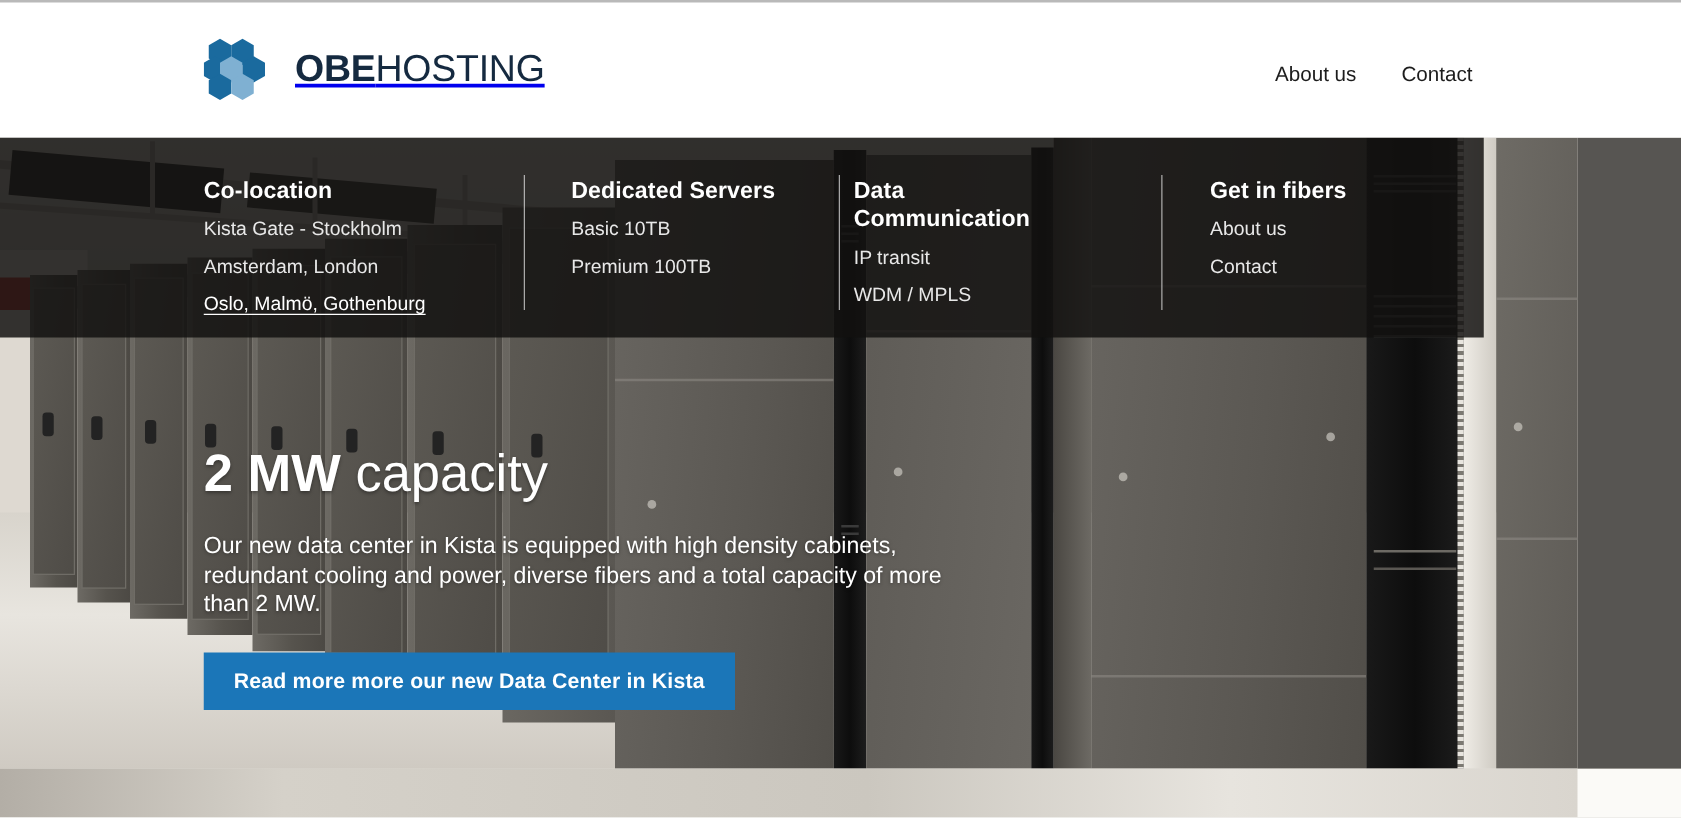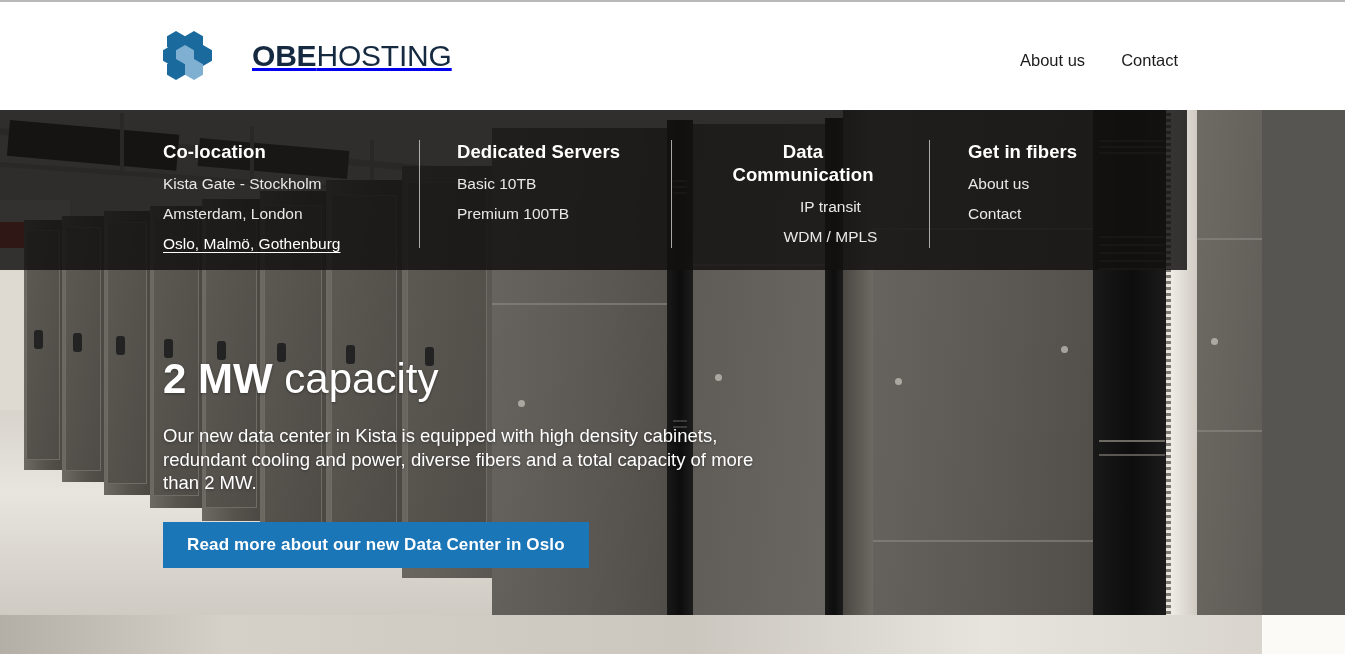--- a/index.html
+++ b/index.html
@@ -12,21 +12,21 @@
   #page { position:relative; width:1345px; height:654px; overflow:hidden; background:#fff; }
 
   
   .top-rule { position:absolute; left:0; top:0; width:1345px; height:2px; background:#b9b9b9; z-index:40; }
 
   
   .header {
     position:absolute; left:0; top:2px; width:1345px; height:108px;
     background:#ffffff; z-index:30;
   }
-  .logo-wrap { position:absolute; left:163px; top:28px; display:flex; align-items:center; gap:32px; }
+  .logo-wrap { position:absolute; left:163px; top:28px; display:flex; align-items:center; gap:16px; }
   .logo-mark { width:57px; height:52px; display:block; }
   .logo-text { font-size:30px; letter-spacing:-0.2px; white-space:nowrap; color:#152a40; line-height:1; }
   .logo-text .b { font-weight:bold; }
   .logo-text .l { font-weight:normal; }
 
   .nav { position:absolute; right:163px; top:48px; display:flex; gap:28px; }
   .nav a {
     font-size:16.5px; color:#1c1c1c; text-decoration:none; line-height:1;
     padding:2px 4px;
   }
@@ -224,21 +224,21 @@
     <div class="hero-bottom"></div>
     <div class="hero-bottom-strip"></div>
   </div>
 
   <div class="hero-content">
     <div class="hero-title">
       <span class="strong">2 MW</span>
       <span class="light">capacity</span>
     </div>
     <p class="hero-sub">Our new data center in Kista is equipped with high density cabinets, redundant cooling and power, diverse fibers and a total capacity of more than 2 MW.</p>
-    <a class="cta" href="#">Read more about our new Data Center in Oslo</a>
+    <a class="cta" href="#">Read more more our new Data Center in Kista</a>
   </div>
 
   <div class="megamenu">
     <div class="mm-inner">
 
       <div class="mm-col" style="left:0;width:240px;">
         <h3>Co-location</h3>
         <ul>
           <li><a href="#">Kista Gate - Stockholm</a></li>
           <li><a href="#">Amsterdam, London</a></li>
@@ -249,21 +249,21 @@
 
       <div class="mm-col" style="left:294px;width:230px;">
         <h3>Dedicated Servers</h3>
         <ul>
           <li><a href="#">Basic 10TB</a></li>
           <li><a href="#">Premium 100TB</a></li>
         </ul>
       </div>
       <div class="mm-div" style="left:508px;"></div>
 
-      <div class="mm-col" style="left:560px;width:215px;text-align:center;">
+      <div class="mm-col" style="left:520px;width:215px;">
         <h3 style="width:160px;">Data Communication</h3>
         <ul style="margin-top:3px;">
           <li><a href="#">IP transit</a></li>
           <li><a href="#">WDM / MPLS</a></li>
         </ul>
       </div>
       <div class="mm-div" style="left:766px;"></div>
 
       <div class="mm-col" style="left:805px;width:230px;">
         <h3>Get in fibers</h3>

